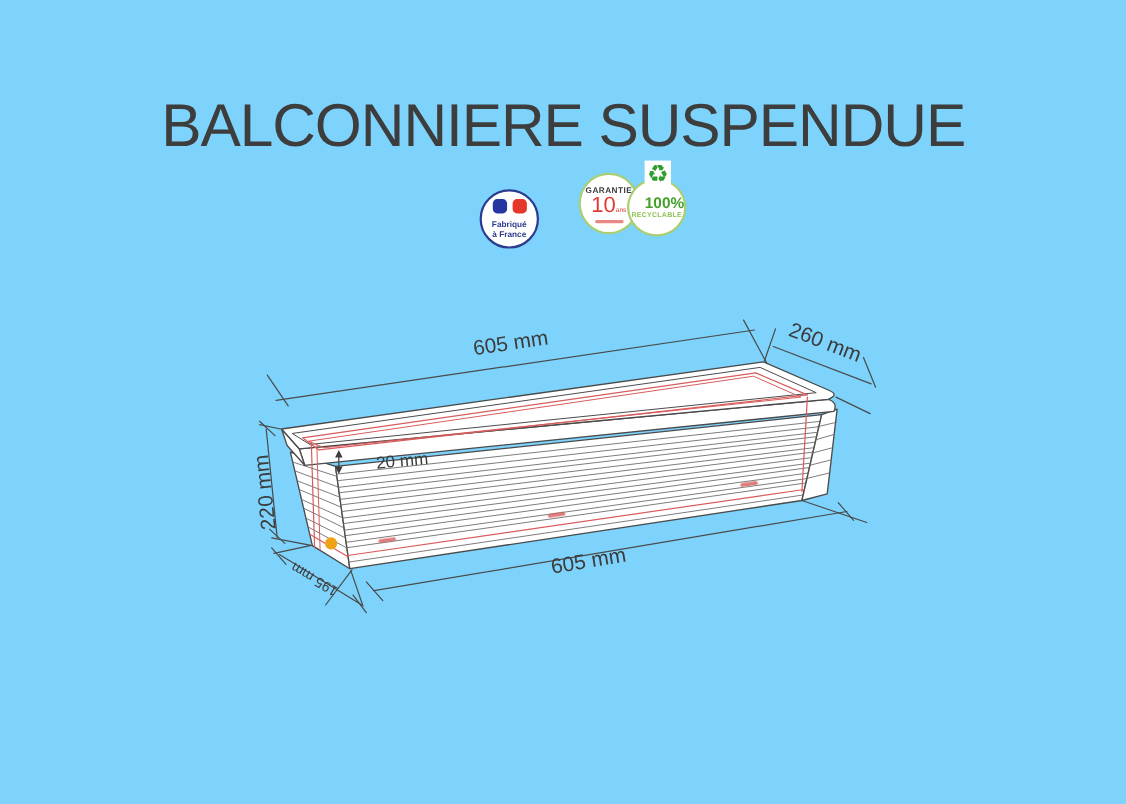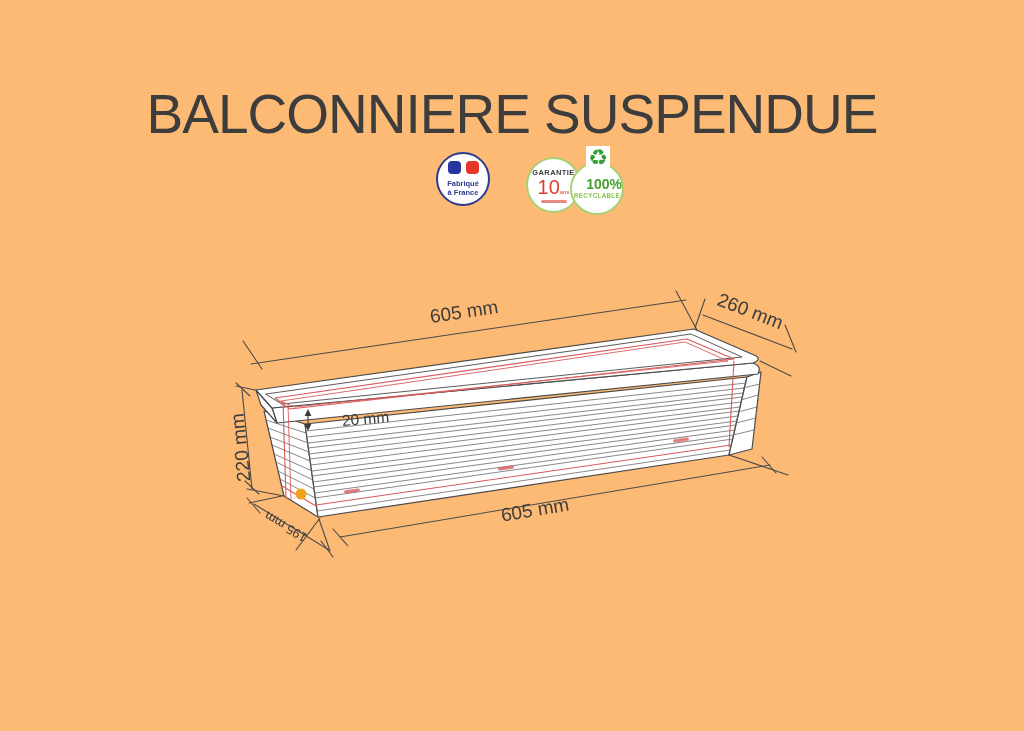--- a/index.html
+++ b/index.html
@@ -1,23 +1,23 @@
 <!DOCTYPE html>
 <html><head>
 <meta charset="utf-8">
 <style>
   html,body{margin:0;padding:0;background:#fff;}
-  .stage{position:relative;width:1024px;height:731px;background:#fdba74;overflow:hidden;
+  .stage{position:relative;width:1024px;height:731px;background:#7dd3fc;overflow:hidden;
          font-family:"Liberation Sans",sans-serif;}
   .page-title{position:absolute;left:0;top:82px;width:100%;text-align:center;margin:0;
               font-size:55px;font-weight:400;letter-spacing:-1px;color:#3d3d3d;
               font-family:"Liberation Sans",sans-serif;}
   
   .badge{position:absolute;border-radius:50%;background:#fff;box-sizing:border-box;text-align:center;}
-  .badge-france{left:436px;top:152px;width:54px;height:54px;border:2.5px solid #2b3b8f;}
+  .badge-france{left:436px;top:172px;width:54px;height:54px;border:2.5px solid #2b3b8f;}
   .flag-squares{position:absolute;left:0;top:7px;width:100%;display:flex;justify-content:center;gap:5px;}
   .flag-sq{width:13px;height:13px;border-radius:4px;}
   .badge-france .txt{position:absolute;left:0;top:25px;width:100%;font-size:7.5px;line-height:1.2;
                      color:#2b3b8f;font-weight:700;}
   .badge-garantie{left:526px;top:157px;width:55px;height:56px;border:2.5px solid #a8cf72;}
   .badge-garantie .g-label{margin-top:9px;font-size:7.5px;letter-spacing:.4px;color:#3d3d3d;font-weight:700;}
   .badge-garantie .g-years{font-size:20px;line-height:1;color:#e23b35;font-weight:400;}
   .badge-garantie .g-unit{font-size:6px;color:#e23b35;}
   .g-smallline{margin:3px auto 0;width:26px;height:3px;border-radius:2px;background:#e78a84;}
   .badge-recycle{left:570px;top:162px;width:54px;height:53px;border:2.5px solid #a8cf72;}

